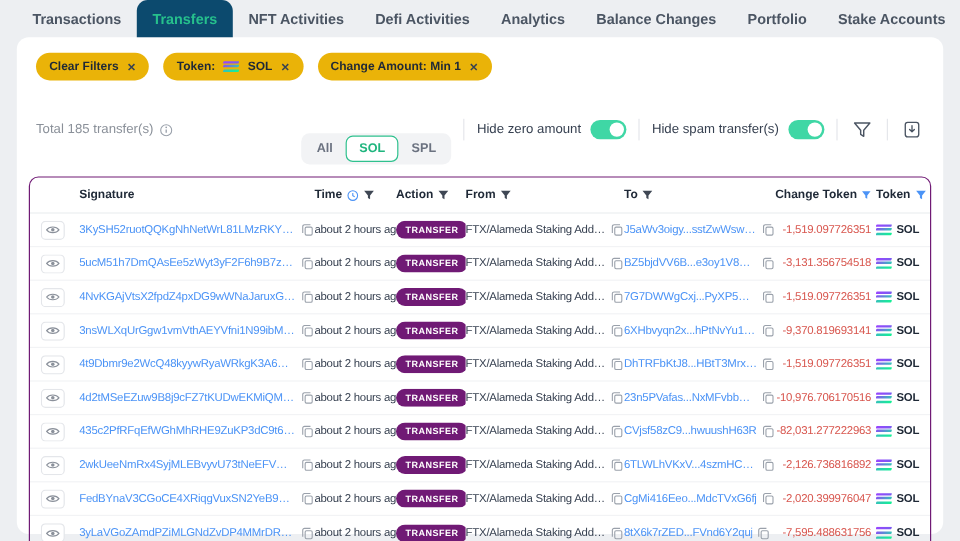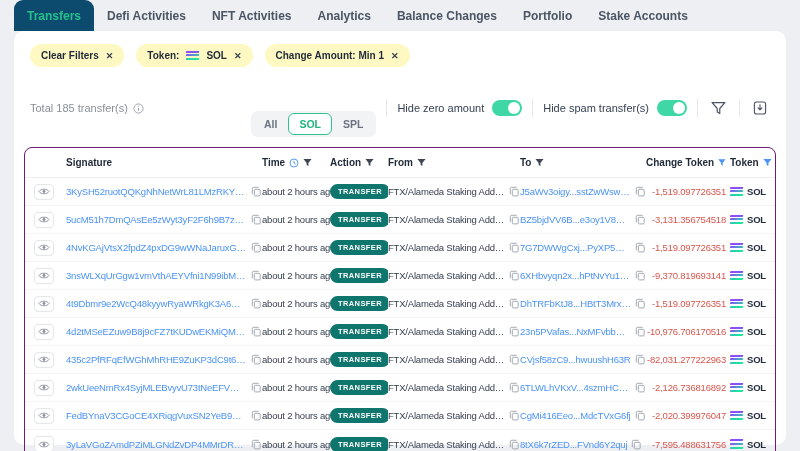--- a/index.html
+++ b/index.html
@@ -17,21 +17,21 @@
   }
   .tab.active { background:#0c4a6e; color:#26c08c; }
   
   .panel {
     background:#fff; margin:0 14px; border-radius:10px;
     padding:4px 6px 8px; height:414px;
   }
   
   .chips { display:flex; gap:12px; padding:9px 10px 3px; align-items:center; }
   .chip {
-    display:flex; align-items:center; gap:7px; background:#fef9c3;
+    display:flex; align-items:center; gap:7px; background:#eab308;
     border-radius:14px; padding:6px 11px; font-size:10px; font-weight:700;
     color:#1f2937; cursor:pointer; white-space:nowrap;
   }
   .chip .x { font-size:9px; color:#374151; font-weight:700; }
   
   .toolbar { display:flex; align-items:center; padding:9px 10px; }
   .total { display:flex; align-items:center; gap:5px; font-size:11px; color:#8a9099; }
   .toolbar-right { margin-left:auto; display:flex; align-items:center; gap:10px; }
   .seg { display:flex; background:#f2f3f5; border-radius:7px; padding:2px;margin-top:32px; }
   .seg-btn {
@@ -72,21 +72,21 @@
   .td.right { justify-content:flex-end; padding-right:4px; }
   .trunc { overflow:hidden; text-overflow:ellipsis; white-space:nowrap; }
   .link { color:#4b93f6; text-decoration:none; cursor:pointer; }
   .copy { cursor:pointer; display:flex; flex:none; }
   .eye-btn {
     width:20px; height:16px; border:1px solid #e4e6ea; border-radius:4px;
     background:#fff; display:flex; align-items:center; justify-content:center;
     cursor:pointer; padding:0;
   }
   .badge {
-    background:#0f766e; color:#fff; font-size:7.5px; font-weight:700;
+    background:#701a75; color:#fff; font-size:7.5px; font-weight:700;
     letter-spacing:.4px; padding:3px 8px; border-radius:9px;
   }
   .amount { color:#d8564e; }
   .sol-icon { display:inline-flex; flex-direction:column; gap:1.5px; width:13px; flex:none; }
   .sol-icon i { display:block; height:2.2px; border-radius:.5px; transform:skewX(-18deg); }
   .sol-icon i:nth-child(1){ background:linear-gradient(90deg,#9945FF,#7a5cf0); }
   .sol-icon i:nth-child(2){ background:linear-gradient(90deg,#8752F3,#35c2b9); }
   .sol-icon i:nth-child(3){ background:linear-gradient(90deg,#35c2b9,#14F195); }
   .token-label { font-size:9.5px; font-weight:600; color:#1f2937; }
   
@@ -104,28 +104,31 @@
     background:#fff; display:flex; align-items:center; justify-content:center;
     cursor:pointer; color:#374151; padding:0;
   }
   .pg-btn.disabled { background:#f3f4f6; border-color:#e9eaee; color:#9ca3af; }
   .page-text { padding:0 2px; }
 </style>
 </head>
 <body>
 
 <div class="tabbar" id="tabs-container">
+    <div class="tab">
+    <span>Transactions</span>
+  </div>
     <div class="tab active">
     <span>Transfers</span>
   </div>
     <div class="tab">
+    <span>NFT Activities</span>
+  </div>
+    <div class="tab">
     <span>Defi Activities</span>
-  </div>
-    <div class="tab">
-    <span>NFT Activities</span>
   </div>
     <div class="tab">
     <span>Analytics</span>
   </div>
     <div class="tab">
     <span>Balance Changes</span>
   </div>
     <div class="tab">
     <span>Portfolio</span>
   </div>

